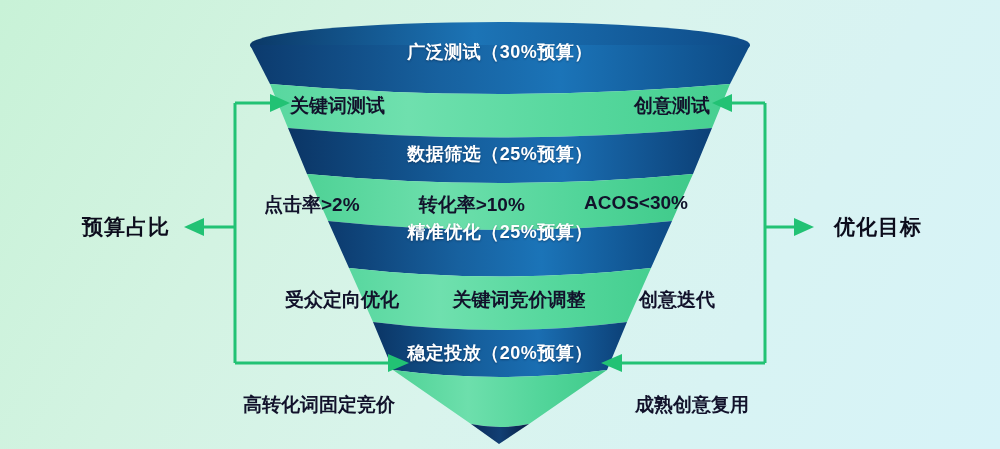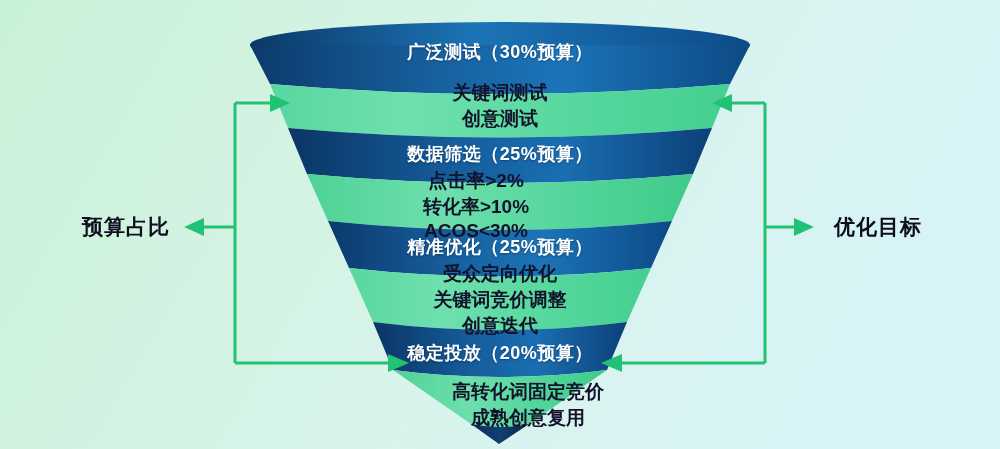--- a/index.html
+++ b/index.html
@@ -38,27 +38,26 @@
     color: #ffffff;
     font-size: 18px;
     letter-spacing: 0.5px;
     text-shadow: 0 1px 2px rgba(0,24,56,0.45);
   }
   .sub-row {
     z-index: 6;
     position: absolute;
     display: flex;
     justify-content: center;
-    align-items: center;
+    align-items: flex-start;
     transform: translate(-50%, -50%);
     color: #12122b;
     font-size: 19px;
     font-weight: bold;
     white-space: nowrap;
-    flex-direction: column;
   }
   .sub-row span { display: inline-block; }
   .side-label {
     position: absolute;
     z-index: 7;
     color: #0c0c1c;
     font-size: 21px;
     font-weight: bold;
     white-space: nowrap;
     transform: translate(-50%, -50%);
@@ -165,26 +164,26 @@
     <span>创意测试</span>
   </div>
 
   <div class="txt stage-title" style="left:500px; top:154px;">数据筛选（25%预算）</div>
   <div class="sub-row" style="left:476px; top:205px; width:424px; justify-content:space-between;">
     <span>点击率&gt;2%</span>
     <span>转化率&gt;10%</span>
     <span>ACOS&lt;30%</span>
   </div>
 
-  <div class="txt stage-title" style="left:500px; top:247px;">精准优化（25%预算）</div>
+  <div class="txt stage-title" style="left:500px; top:232px;">精准优化（25%预算）</div>
   <div class="sub-row" style="left:500px; top:300px; width:430px; justify-content:space-between;">
     <span>受众定向优化</span>
     <span>关键词竞价调整</span>
     <span>创意迭代</span>
   </div>
 
   <div class="txt stage-title" style="left:500px; top:353px;text-align:right;">稳定投放（20%预算）</div>
-  <div class="sub-row" style="left:528px; top:405px; width:506px; justify-content:space-between;">
+  <div class="sub-row" style="left:496px; top:405px; width:506px; justify-content:space-between;">
     <span>高转化词固定竞价</span>
     <span>成熟创意复用</span>
   </div>
 
 </div>
 
 </body></html>

